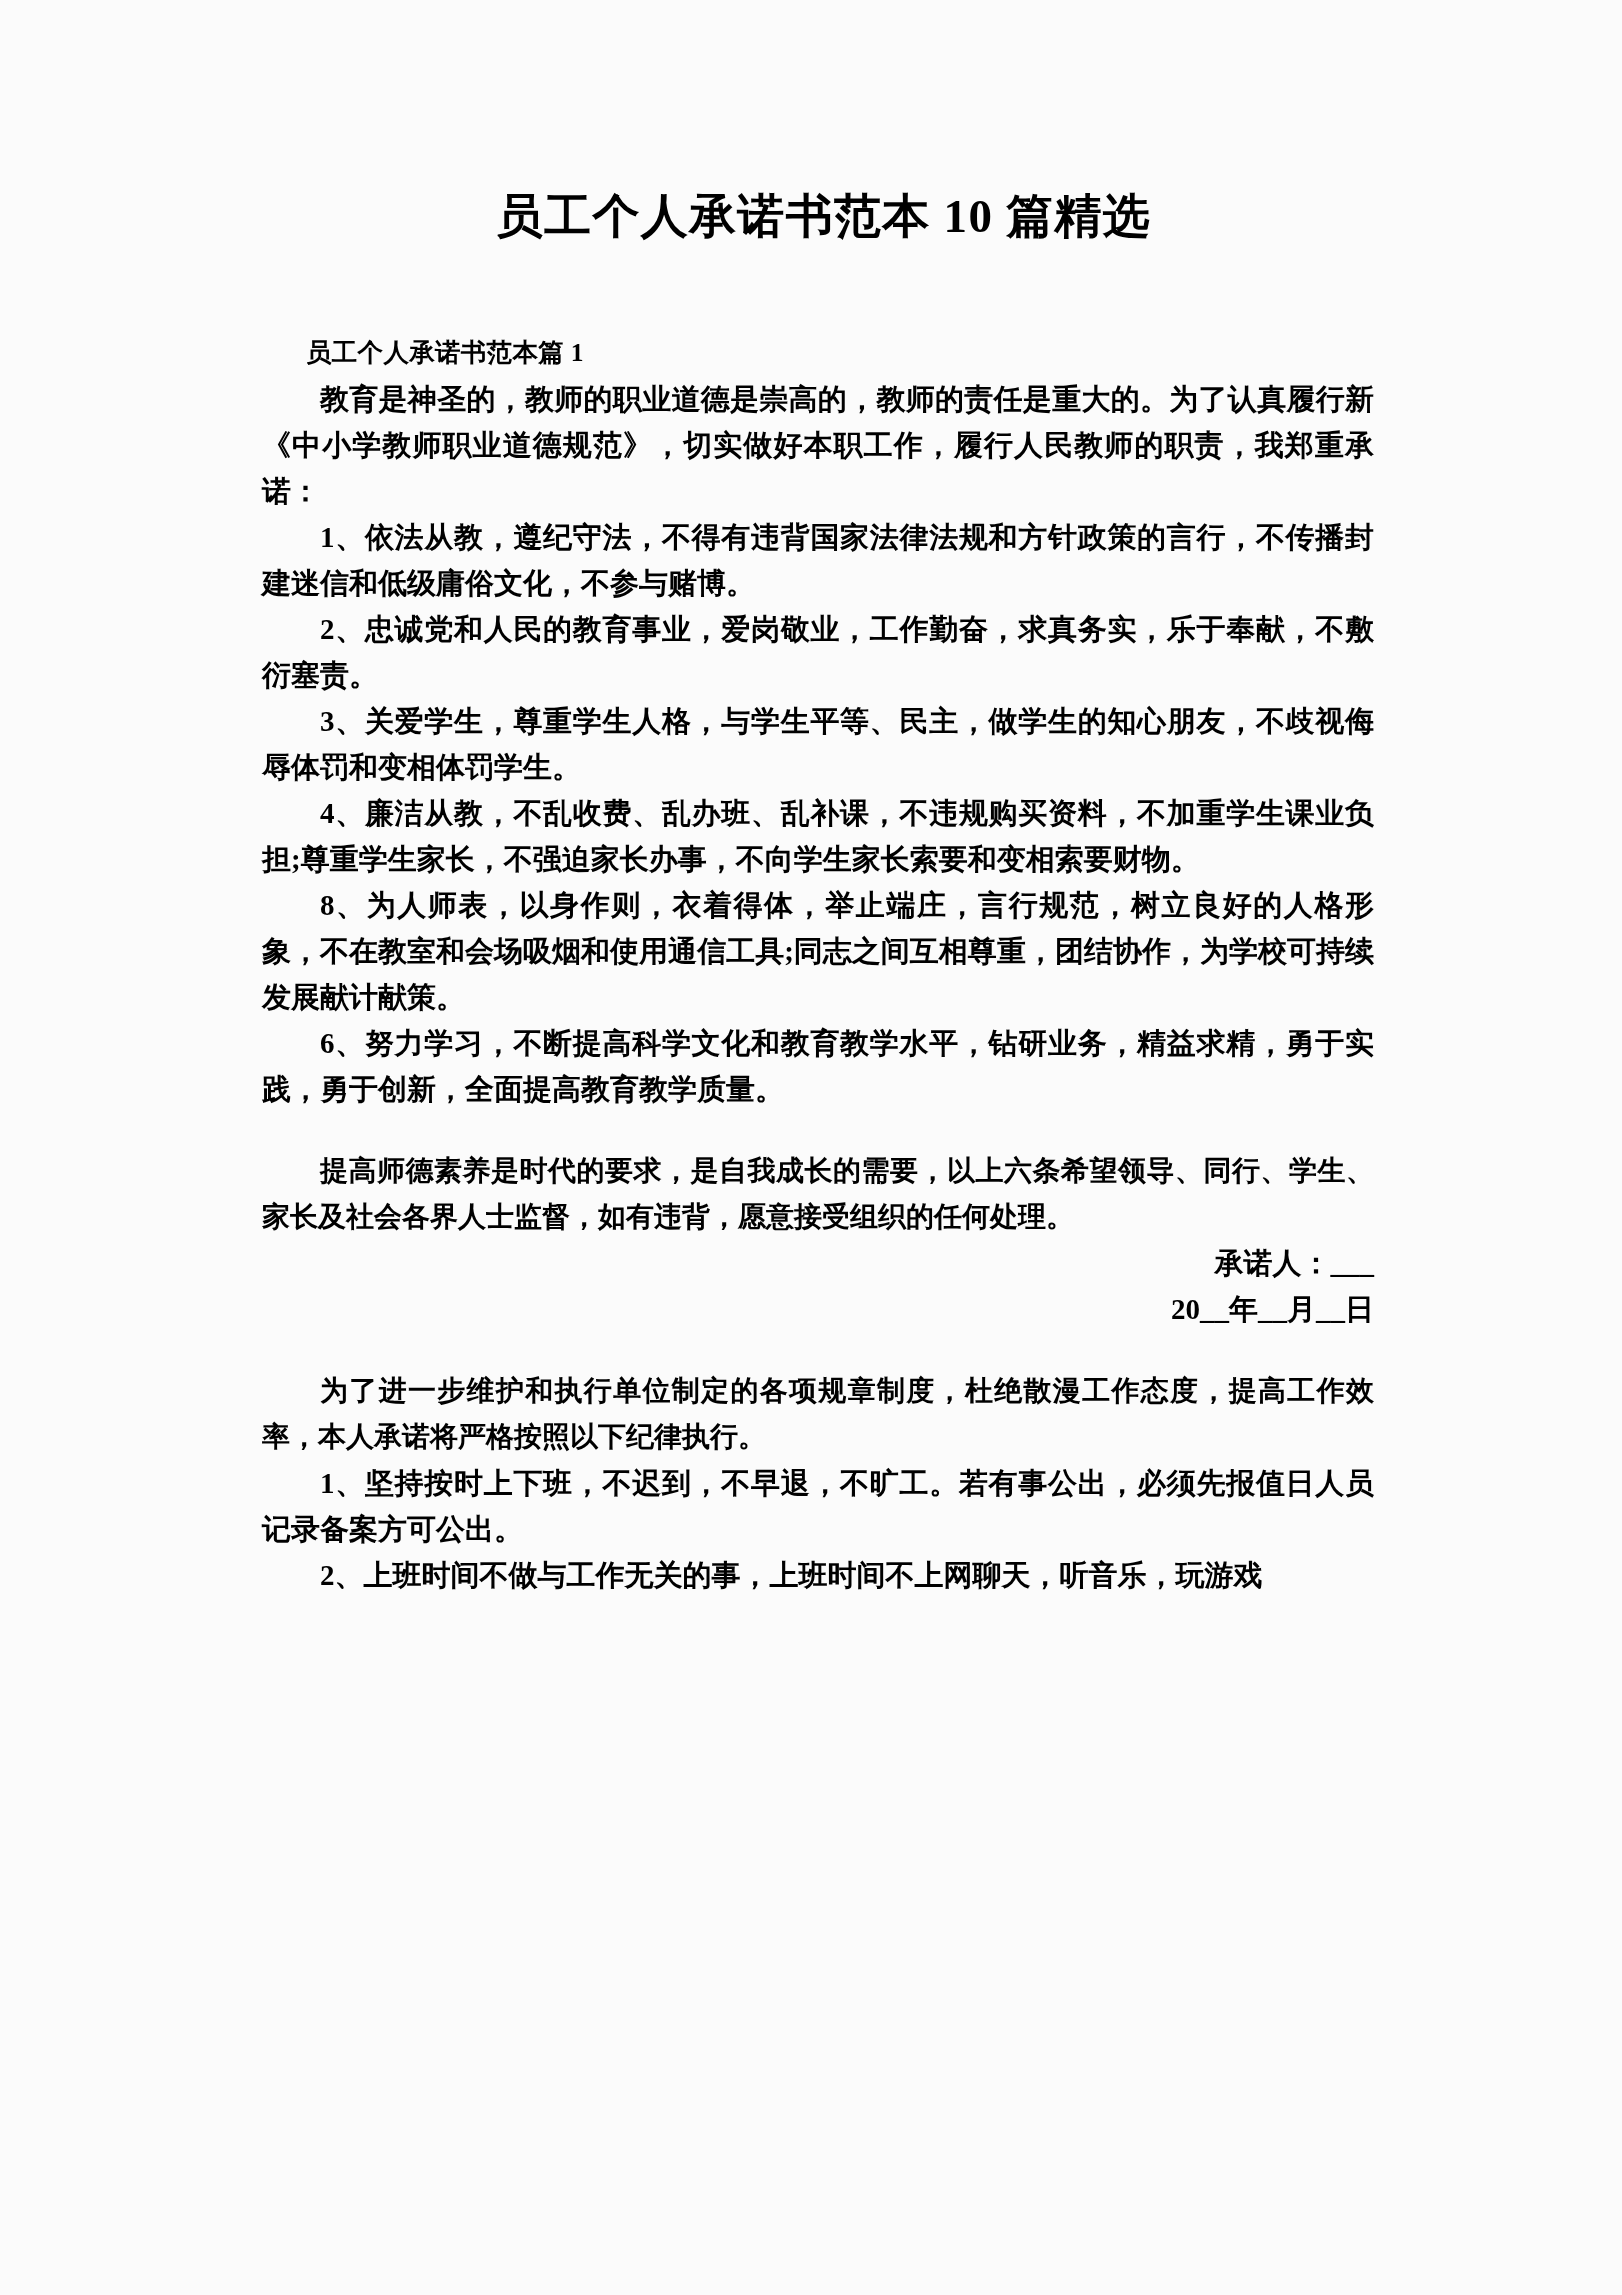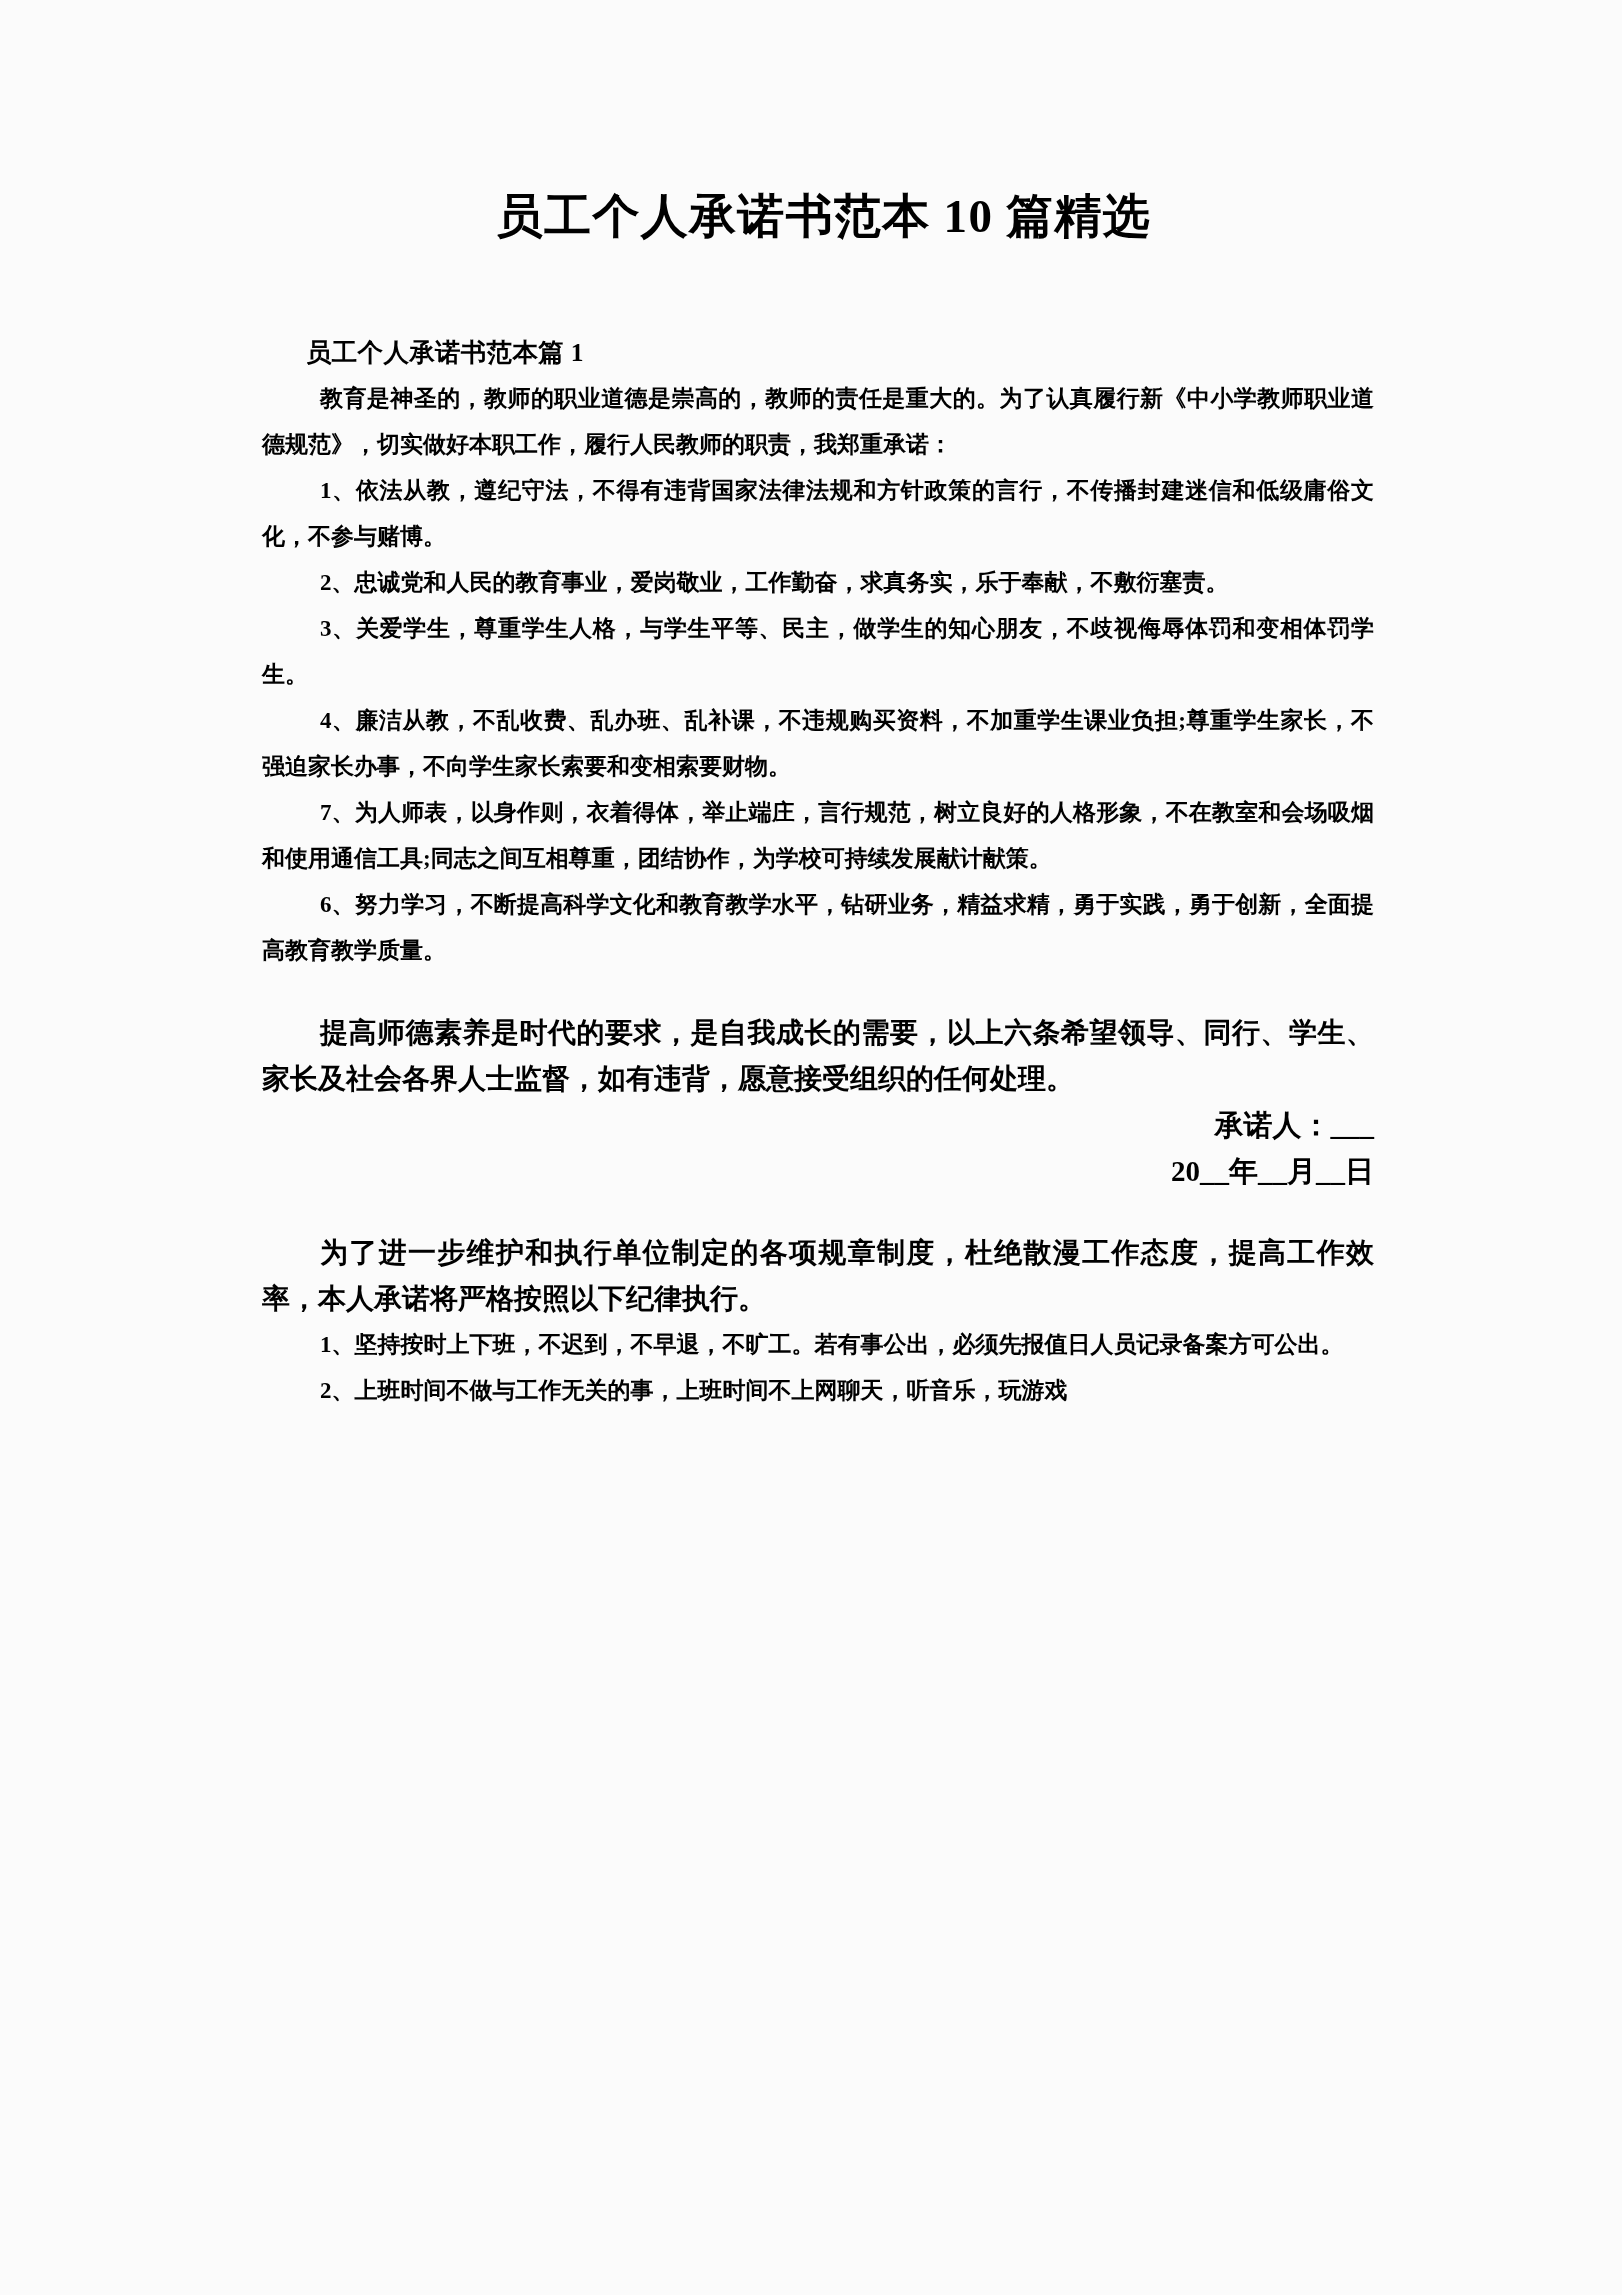--- a/index.html
+++ b/index.html
@@ -39,21 +39,21 @@
     font-weight: bold;
   }
   .sec-head {
     font-size: 25.5px;
     line-height: 46px;
     text-indent: 44px;
     letter-spacing: 0.3px;
     white-space: nowrap;
   }
   .para {
-    font-size: 23px;
+    font-size: 29px;
     line-height: 46px;
     text-indent: 58px;
     text-align: justify;
     text-align-last: left;
     letter-spacing: 0px;
     word-break: break-all;
   }
   .para-noindent {
     font-size: 29px;
     line-height: 46px;
@@ -86,21 +86,21 @@
     <div class="para">教育是神圣的，教师的职业道德是崇高的，教师的责任是重大的。为了认真履行新《中小学教师职业道德规范》，切实做好本职工作，履行人民教师的职责，我郑重承诺：</div>
 
     <div class="para">1、依法从教，遵纪守法，不得有违背国家法律法规和方针政策的言行，不传播封建迷信和低级庸俗文化，不参与赌博。</div>
 
     <div class="para">2、忠诚党和人民的教育事业，爱岗敬业，工作勤奋，求真务实，乐于奉献，不敷衍塞责。</div>
 
     <div class="para">3、关爱学生，尊重学生人格，与学生平等、民主，做学生的知心朋友，不歧视侮辱体罚和变相体罚学生。</div>
 
     <div class="para">4、廉洁从教，不乱收费、乱办班、乱补课，不违规购买资料，不加重学生课业负担;尊重学生家长，不强迫家长办事，不向学生家长索要和变相索要财物。</div>
 
-    <div class="para">7、为人师表，以身作则，衣着得体，举止端庄，言行规范，树立良好的人格形象，不在教室和会场吸烟和使用通信工具;同志之间互相尊重，团结协作，为学校可持续发展献计献策。</div>
+    <div class="para">8、为人师表，以身作则，衣着得体，举止端庄，言行规范，树立良好的人格形象，不在教室和会场吸烟和使用通信工具;同志之间互相尊重，团结协作，为学校可持续发展献计献策。</div>
 
     <div class="para">6、努力学习，不断提高科学文化和教育教学水平，钻研业务，精益求精，勇于实践，勇于创新，全面提高教育教学质量。</div>
 
     <div class="para-tight">提高师德素养是时代的要求，是自我成长的需要，以上六条希望领导、同行、学生、家长及社会各界人士监督，如有违背，愿意接受组织的任何处理。</div>
 
     <div class="para-noindent">承诺人：___</div>
 
     <div class="para-noindent">20__年__月__日</div>
 
 

